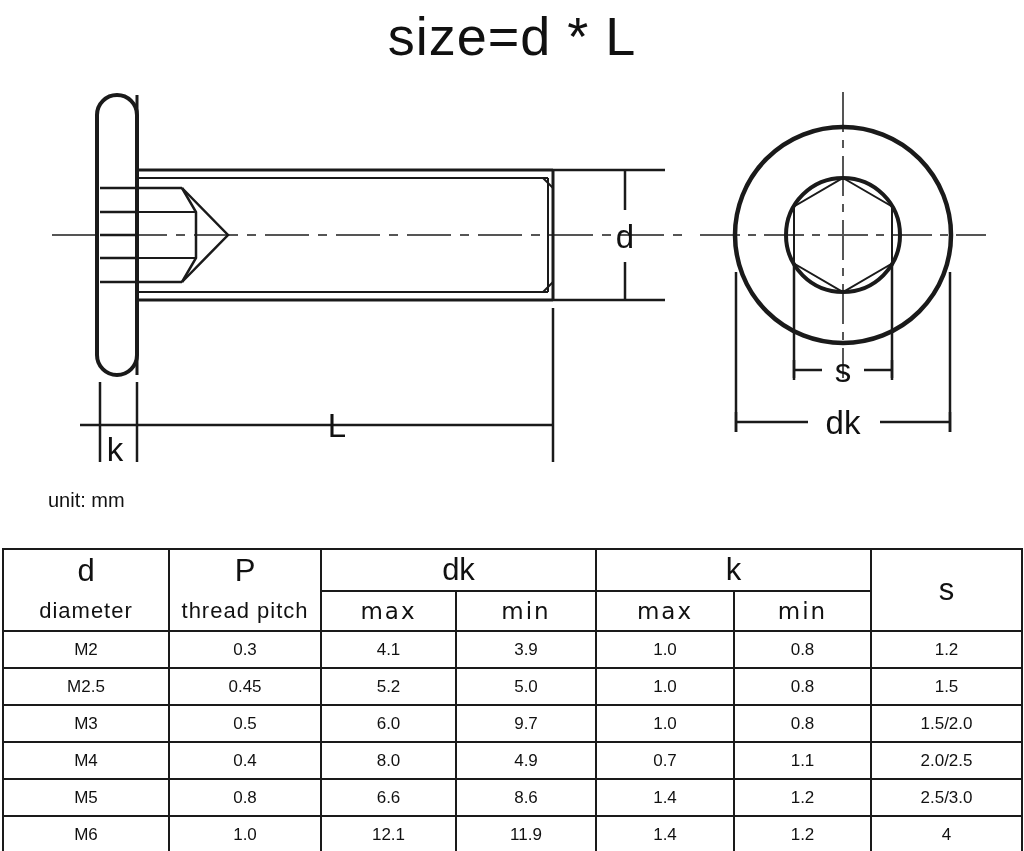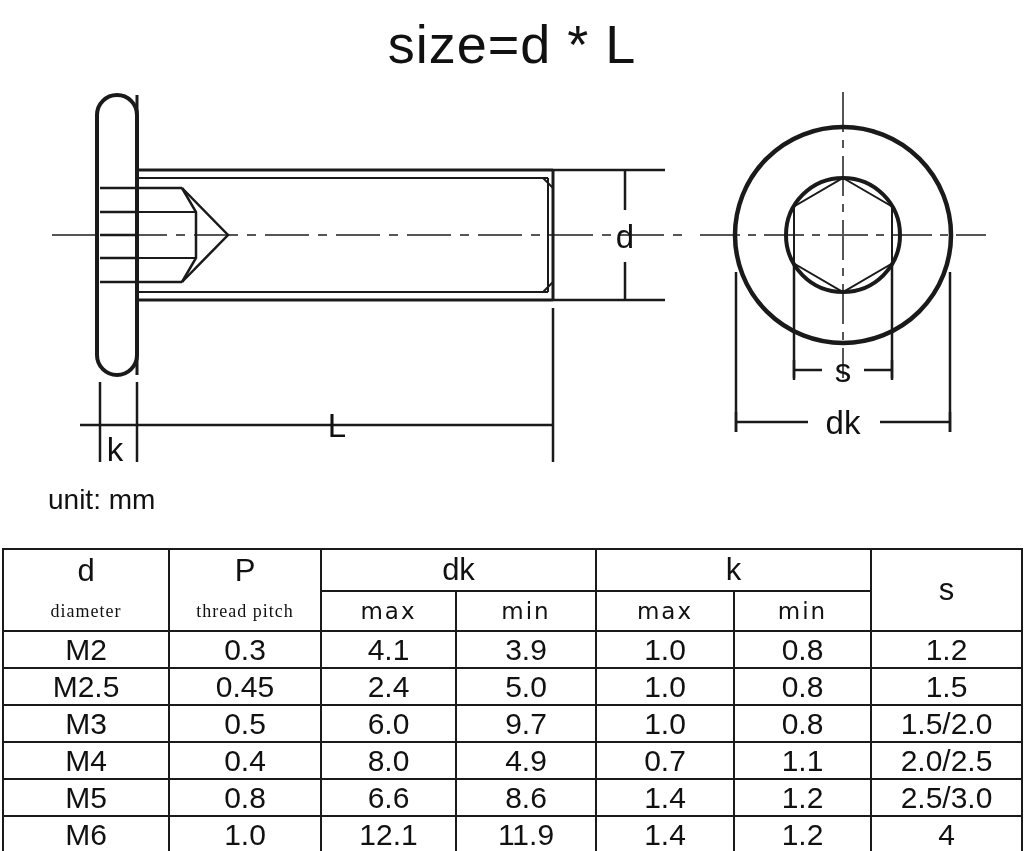--- a/index.html
+++ b/index.html
@@ -14,21 +14,21 @@
     position: relative;
     font-family: "Liberation Sans", sans-serif;
     color: #111111;
     overflow: hidden;
   }
 
   
   #title {
     position: absolute;
     left: 0;
-    top: 12px;
+    top: 4px;
     width: 1024px;
     text-align: center;
     font-size: 54px;
     font-weight: 400;
     letter-spacing: 1px;
     line-height: 64px;
     white-space: pre;
   }
 
   
@@ -39,21 +39,21 @@
     width: 1024px;
     height: 540px;
   }
   #drawing svg { display: block; }
 
   
   #unit-note {
     position: absolute;
     left: 48px;
     top: 484px;
-    font-size: 28px;
+    font-size: 20px;
     line-height: 32px;
     white-space: pre;
   }
 
   
   #spec-table {
     position: absolute;
     left: 2px;
     top: 548px;
     width: 1019px;
@@ -74,37 +74,37 @@
     height: 40px;
     line-height: 34px;
   }
   #spec-table th.sub-main {
     font-size: 31px;
     height: 40px;
     line-height: 34px;
     border-bottom: none;
   }
   #spec-table th.sub-label {
-    font-size: 18px;
+    font-size: 22px;
     height: 38px;
     line-height: 26px;
     border-top: none;
-    font-family: Liberation Serif, serif;
+    font-family: Liberation Sans, sans-serif;
     letter-spacing: 1px;
   }
   #spec-table th.minmax {
     font-size: 23px;
     height: 38px;
     line-height: 26px;
     font-family: "DejaVu Sans", sans-serif;
     letter-spacing: 2px;
     margin-top: 20px;
   }
   #spec-table td {
-    font-size: 30px;
+    font-size: 17px;
     height: 35px;
     line-height: 30px;
   }
   .col-d     { width: 166px; }
   .col-p     { width: 152px; }
   .col-dkmax { width: 135px; }
   .col-dkmin { width: 140px; }
   .col-kmax  { width: 138px; }
   .col-kmin  { width: 137px; }
   .col-s     { width: 151px; }
@@ -253,21 +253,21 @@
         <td>0.3</td>
         <td>4.1</td>
         <td>3.9</td>
         <td>1.0</td>
         <td>0.8</td>
         <td>1.2</td>
       </tr>
       <tr>
         <td>M2.5</td>
         <td>0.45</td>
-        <td>2.4</td>
+        <td>5.2</td>
         <td>5.0</td>
         <td>1.0</td>
         <td>0.8</td>
         <td>1.5</td>
       </tr>
       <tr>
         <td>M3</td>
         <td>0.5</td>
         <td>6.0</td>
         <td>9.7</td>

